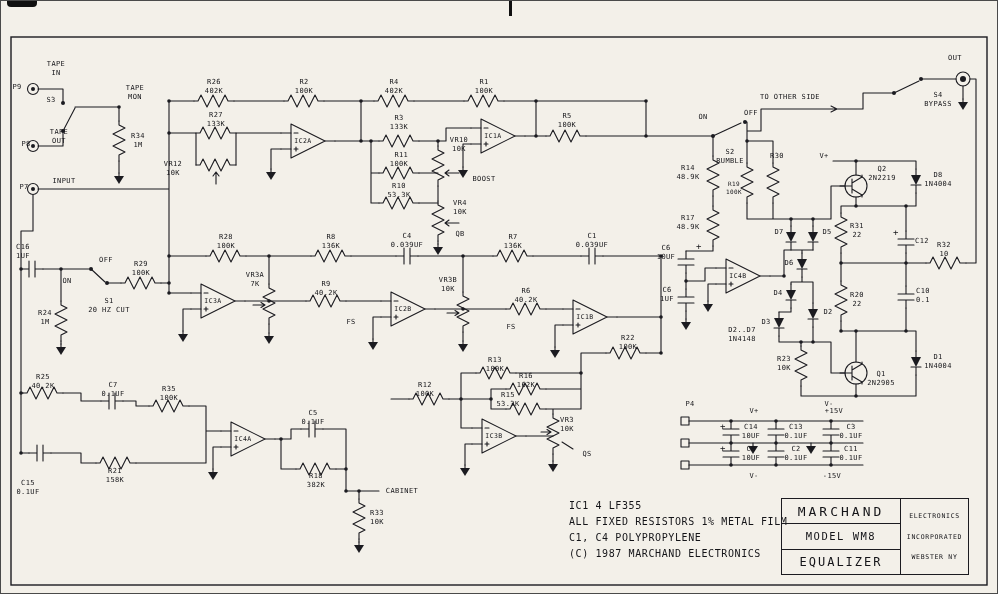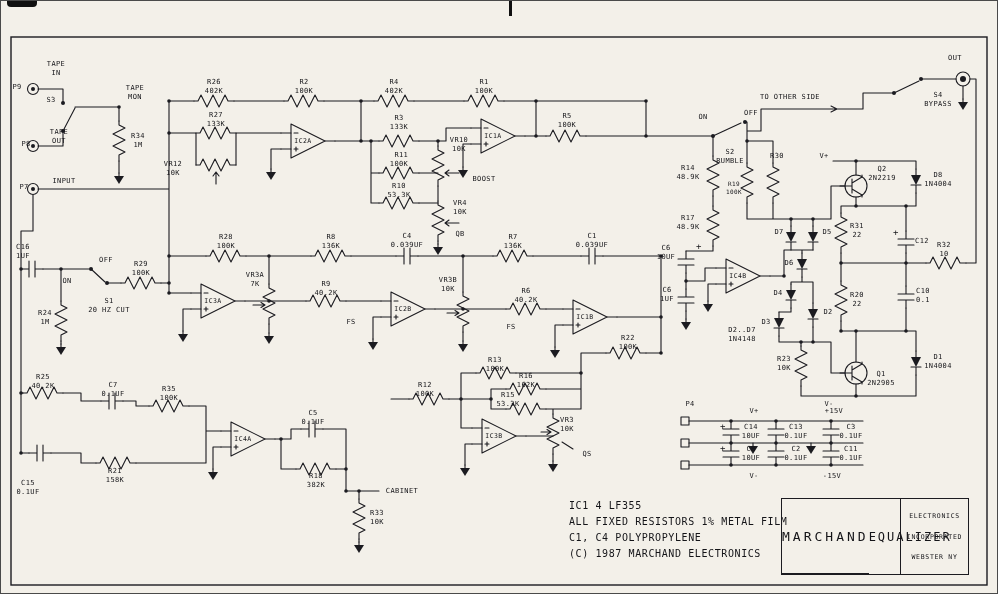--- a/index.html
+++ b/index.html
@@ -22,21 +22,21 @@
   .artifact.pill{left:6px;top:0;width:30px;height:6px;border-radius:0 0 4px 4px;}
   .artifact.tick{left:508px;top:0;width:3px;height:15px;}
   .notes{
     position:absolute;left:560px;top:497px;width:235px;
     font-size:10px;letter-spacing:.6px;color:#141418;line-height:16px;margin-left:8px;
   }
   .tb{
     position:absolute;left:780px;top:497px;width:188px;height:77px;
     border:1.5px solid #1b1b20;display:flex;color:#141418;box-sizing:border-box;
   }
-  .tb-left{width:118px;border-right:1.5px solid #1b1b20;display:flex;flex-direction:row;}
+  .tb-left{width:118px;border-right:1.5px solid #1b1b20;display:flex;flex-direction:column;}
   .tb-left > div{flex:1;display:flex;align-items:center;justify-content:center;}
   .tb-company{font-size:13px;letter-spacing:3px;border-bottom:1.2px solid #1b1b20;}
   .tb-model{font-size:10.5px;letter-spacing:1.5px;border-bottom:1.2px solid #1b1b20;}
   .tb-product{font-size:12px;letter-spacing:2px;}
   .tb-right{flex:1;display:flex;flex-direction:column;justify-content:space-evenly;align-items:center;font-size:6.5px;letter-spacing:.7px;}
 </style>
 </head>
 <body>
 
 <div class="page">
@@ -451,20 +451,21 @@
   <div class="notes">
     <div>IC1  4  LF355</div>
     <div>ALL FIXED RESISTORS 1% METAL FILM</div>
     <div>C1, C4 POLYPROPYLENE</div>
     <div>(C) 1987 MARCHAND ELECTRONICS</div>
   </div>
 
   <div class="tb">
     <div class="tb-left">
       <div class="tb-company">MARCHAND</div>
+      <div class="tb-model">MODEL WM8</div>
       <div class="tb-product">EQUALIZER</div>
     </div>
     <div class="tb-right">
       <div>ELECTRONICS</div>
       <div>INCORPORATED</div>
       <div>WEBSTER NY</div>
     </div>
   </div>
 
 </div>

